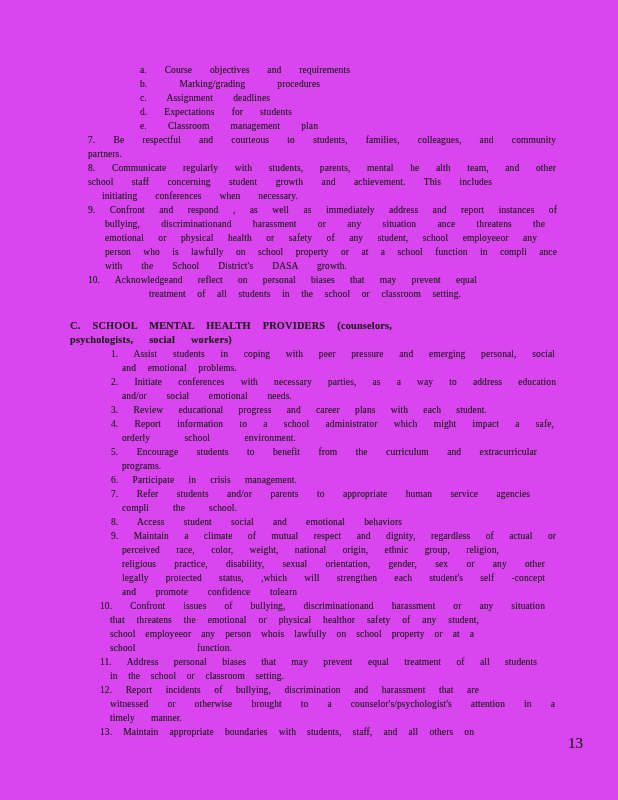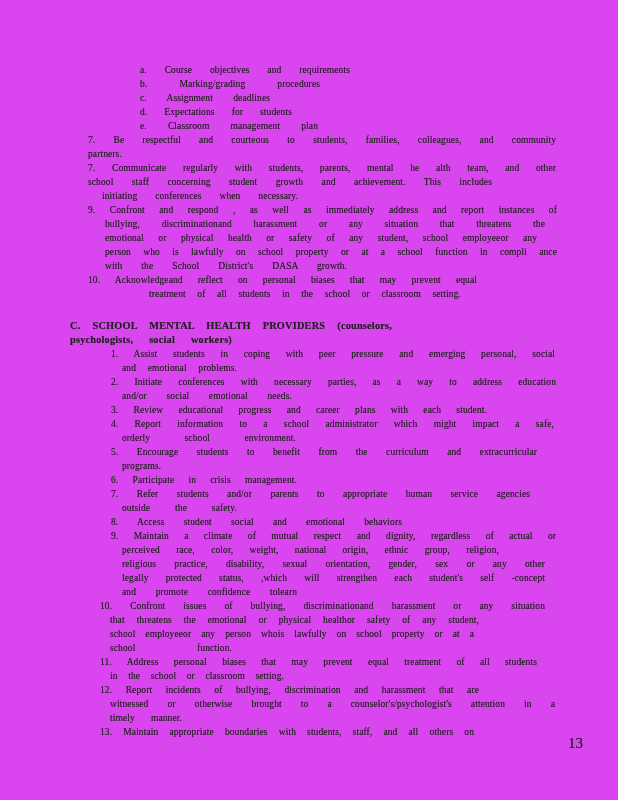--- a/index.html
+++ b/index.html
@@ -43,44 +43,44 @@
 
 <div class="page">
   <div>
       <div class="line just" style="left: 140px; top: 64px; width: 210px;">a. Course objectives and requirements</div>
       <div class="line just" style="left: 140px; top: 78px; width: 180px;">b. Marking/grading procedures</div>
       <div class="line just" style="left: 140px; top: 92px; width: 130px;">c. Assignment deadlines</div>
       <div class="line just" style="left: 140px; top: 106px; width: 152px;">d. Expectations for students</div>
       <div class="line just" style="left: 140px; top: 120px; width: 178px;">e. Classroom management plan</div>
       <div class="line just" style="left: 88px; top: 134px; width: 468px;">7. Be respectful and courteous to students, families, colleagues, and community</div>
       <div class="line" style="left: 88px; top: 148px;">partners.</div>
-      <div class="line just" style="left: 88px; top: 162px; width: 468px;">7. Communicate regularly with students, parents, mental he alth team, and other</div>
+      <div class="line just" style="left: 88px; top: 162px; width: 468px;">8. Communicate regularly with students, parents, mental he alth team, and other</div>
       <div class="line just" style="left: 88px; top: 176px; width: 404px;">school staff concerning student growth and achievement. This includes</div>
       <div class="line just" style="left: 102px; top: 190px; width: 196px;">initiating conferences when necessary.</div>
       <div class="line just" style="left: 88px; top: 204px; width: 469px;">9. Confront and respond , as well as immediately address and report instances of</div>
-      <div class="line just" style="left: 105px; top: 218px; width: 440px;">bullying, discriminationand harassment or any situation that threatens the</div>
+      <div class="line just" style="left: 105px; top: 218px; width: 440px;">bullying, discriminationand harassment or any situation ance threatens the</div>
       <div class="line just" style="left: 105px; top: 232px; width: 432px;">emotional or physical health or safety of any student, school employeeor any</div>
       <div class="line just" style="left: 105px; top: 246px; width: 452px;">person who is lawfully on school property or at a school function in compli ance</div>
       <div class="line just" style="left: 105px; top: 260px; width: 242px;">with the School District's DASA growth.</div>
       <div class="line just" style="left: 88px; top: 274px; width: 389px;">10. Acknowledgeand reflect on personal biases that may prevent equal</div>
       <div class="line just" style="left: 105px; top: 288px; width: 312px; padding-left: 44px;">treatment of all students in the school or classroom setting.</div>
       <div class="line bold just" style="left: 70px; top: 320px; width: 322px;">C. SCHOOL MENTAL HEALTH PROVIDERS (counselors,</div>
       <div class="line bold just" style="left: 70px; top: 334px; width: 162px;">psychologists, social workers)</div>
       <div class="line just" style="left: 111px; top: 348px; width: 444px;">1. Assist students in coping with peer pressure and emerging personal, social</div>
       <div class="line just" style="left: 122px; top: 362px; width: 115px;">and emotional problems.</div>
       <div class="line just" style="left: 111px; top: 376px; width: 445px;">2. Initiate conferences with necessary parties, as a way to address education</div>
       <div class="line just" style="left: 122px; top: 390px; width: 170px;">and/or social emotional needs.</div>
       <div class="line just" style="left: 111px; top: 404px; width: 376px;">3. Review educational progress and career plans with each student.</div>
       <div class="line just" style="left: 111px; top: 418px; width: 443px;">4. Report information to a school administrator which might impact a safe,</div>
       <div class="line just" style="left: 122px; top: 432px; width: 174px;">orderly school environment.</div>
       <div class="line just" style="left: 111px; top: 446px; width: 426px;">5. Encourage students to benefit from the curriculum and extracurricular</div>
       <div class="line" style="left: 122px; top: 460px;">programs.</div>
       <div class="line just" style="left: 111px; top: 474px; width: 186px;">6. Participate in crisis management.</div>
       <div class="line just" style="left: 111px; top: 488px; width: 419px;">7. Refer students and/or parents to appropriate human service agencies</div>
-      <div class="line just" style="left: 122px; top: 502px; width: 115px;">outside the safety.</div>
+      <div class="line just" style="left: 122px; top: 502px; width: 115px;">compli the school.</div>
       <div class="line just" style="left: 111px; top: 516px; width: 291px;">8. Access student social and emotional behaviors</div>
       <div class="line just" style="left: 111px; top: 530px; width: 445px;">9. Maintain a climate of mutual respect and dignity, regardless of actual or</div>
       <div class="line just" style="left: 122px; top: 544px; width: 377px;">perceived race, color, weight, national origin, ethnic group, religion,</div>
       <div class="line just" style="left: 122px; top: 558px; width: 423px;">religious practice, disability, sexual orientation, gender, sex or any other</div>
       <div class="line just" style="left: 122px; top: 572px; width: 423px;">legally protected status, ,which will strengthen each student's self -concept</div>
       <div class="line just" style="left: 122px; top: 586px; width: 175px;">and promote confidence tolearn</div>
       <div class="line just" style="left: 100px; top: 600px; width: 445px;">10. Confront issues of bullying, discriminationand harassment or any situation</div>
       <div class="line just" style="left: 110px; top: 614px; width: 369px;">that threatens the emotional or physical healthor safety of any student,</div>
       <div class="line just" style="left: 110px; top: 628px; width: 364px;">school employeeor any person whois lawfully on school property or at a</div>
       <div class="line just" style="left: 110px; top: 642px; width: 122px;">school function.</div>

